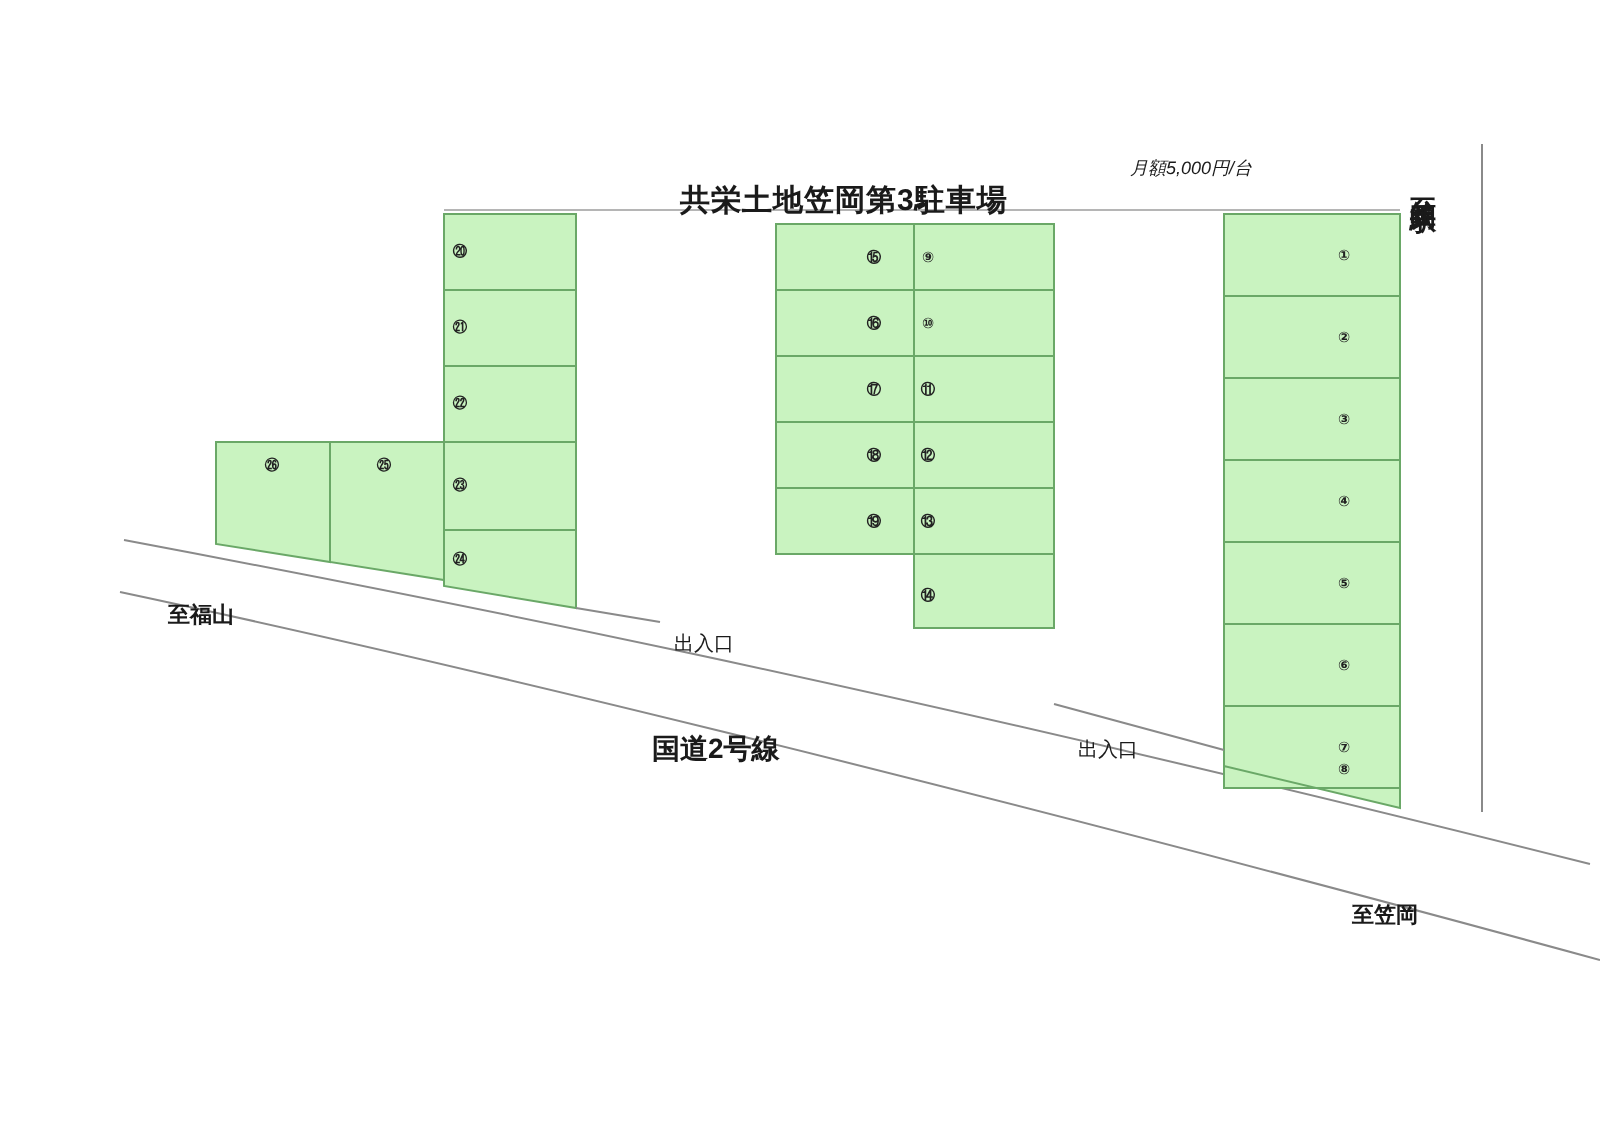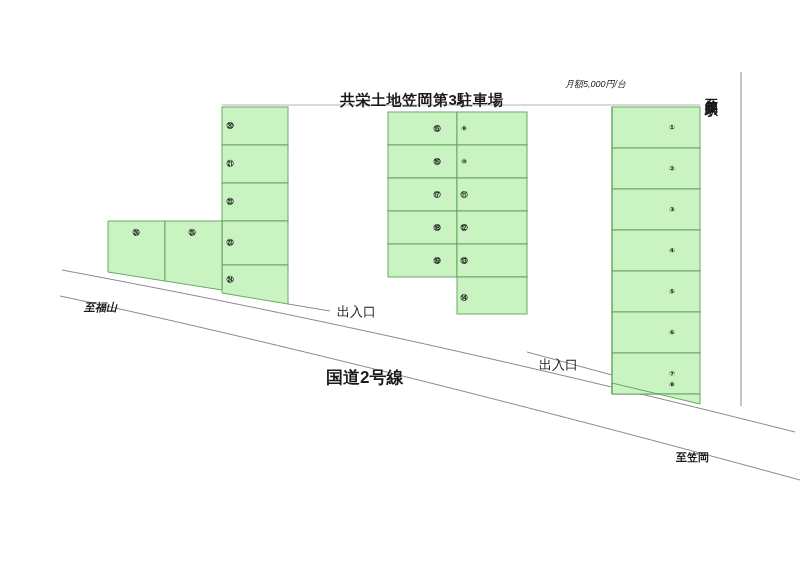--- a/index.html
+++ b/index.html
@@ -36,25 +36,26 @@
   }
   .subttl {
     font-size: 10.5px;
     letter-spacing: 0.2px;
   }
   .price {
     font-size: 9px;
     font-style: italic;
   }
   .roadlbl {
-    font-size: 17px;
+    font-size: 14px;
     font-weight: bold;
   }
   .smalllbl {
-    font-size: 13px;
+    font-size: 10px;
+    margin-top: 12px;
   }
   .dirlbl {
     font-size: 11px;
     font-weight: bold;
   }
   .stallnum {
     font-size: 7.2px;
     font-weight: bold;
     fill: #222;
   }
@@ -195,21 +196,21 @@
       <line x1="527" y1="352" x2="612" y2="375"></line>
     </g>
 
   </svg>
 
   <div class="htext ttl" style="left:340px; top:47px;margin-top:44px;">共栄土地笠岡第3駐車場</div>
 
 
   <div class="htext price" style="left:565px; top:78px;">月額5,000円/台</div>
 
-  <div class="htext dirlbl" style="left:84px; top:300px;font-style:italic;">至福山</div>
+  <div class="htext dirlbl" style="left:84px; top:300px;">至福山</div>
 
   <div class="htext smalllbl" style="left:337px; top:303px;">出入口</div>
 
   <div class="htext smalllbl" style="left:539px; top:356px;">出入口</div>
 
   <div class="htext roadlbl" style="left:326px; top:366px;">国道2号線</div>
 
   <div class="htext dirlbl" style="left:676px; top:450px;">至笠岡</div>
 
   <div class="vert-label" style="left:705px; top:88px;">至笠岡駅</div>

